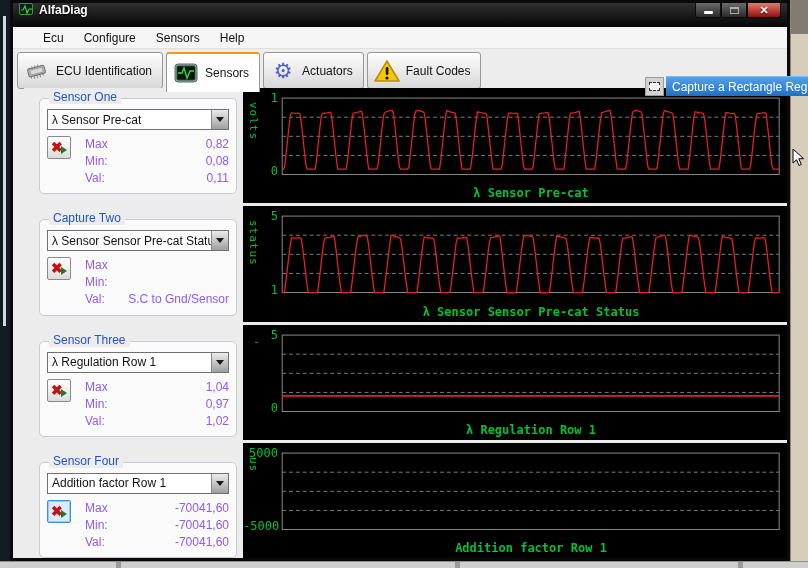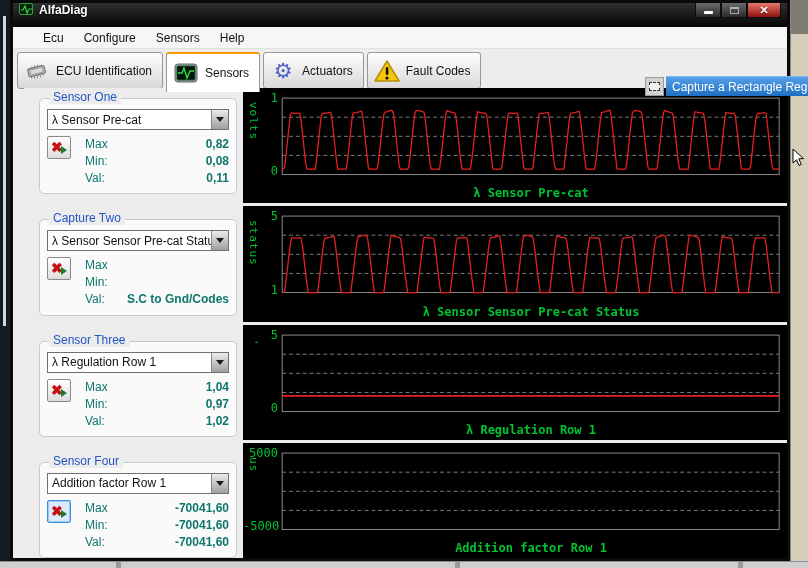--- a/index.html
+++ b/index.html
@@ -65,23 +65,23 @@
   .combo-arrow { width:0; height:0; border-left:4px solid transparent; border-right:4px solid transparent;
                  border-top:5px solid #1a1a1a; }
   .group-body { display:flex; margin-top:6px; }
   .reset-btn { width:24px; height:23px; background:linear-gradient(#ffffff,#dcdcdc); border:1px solid #8a8a8a;
                border-radius:2px; position:relative; flex:none; }
   .reset-btn.focused { border:1px solid #3d8fe0; background:#dceafc; box-shadow:0 0 0 1px #9cc9f0 inset; }
   .reset-x { position:absolute; left:3px; top:1px; color:#c41212; font-weight:bold; font-size:14px; line-height:1.3; }
   .reset-tri { position:absolute; right:3px; bottom:4px; width:0; height:0;
                border-top:4px solid transparent; border-bottom:4px solid transparent; border-left:6px solid #1c7a2d; }
   .rows { flex:1; margin-left:14px; }
-  .row { display:flex; justify-content:space-between; font-size:12px; color:#0f766e; line-height:17px; }
+  .row { display:flex; justify-content:space-between; font-size:12px; color:#8b5cf6; line-height:17px; }
   .rlabel {}
-  .rvalue { text-align:right;font-weight:bold; }
+  .rvalue { text-align:right; }
 
   
   .charts-col { flex:1; display:flex; flex-direction:column; gap:3px; }
   .chart-panel { flex:1; background:#000; position:relative;
                  font-family:"DejaVu Sans Mono", monospace; }
   .chart-panel svg { position:absolute; left:0; top:0; width:100%; height:100%; }
   .ytick { position:absolute; left:0; width:35px; text-align:right; font-size:12px; color:#00c233; }
   .ytick-top { top:3px; }
   .ytick-bottom { bottom:25px; }
   .ylabel { position:absolute; left:4px; top:14px; bottom:32px; display:flex; align-items:center;
@@ -245,21 +245,21 @@
                 <div class="row">
                     <span class="rlabel">Max</span>
                     <span class="rvalue"></span>
                   </div>
                 <div class="row">
                     <span class="rlabel">Min:</span>
                     <span class="rvalue"></span>
                   </div>
                 <div class="row">
                     <span class="rlabel">Val:</span>
-                    <span class="rvalue">S.C to Gnd/Codes</span>
+                    <span class="rvalue">S.C to Gnd/Sensor</span>
                   </div>
               </div>
             </div>
           </div>
         </div>
 
         <div class="sensor-group">
           <span class="group-label">Sensor Three</span>
           <div class="group-box">
             <div class="combo">

